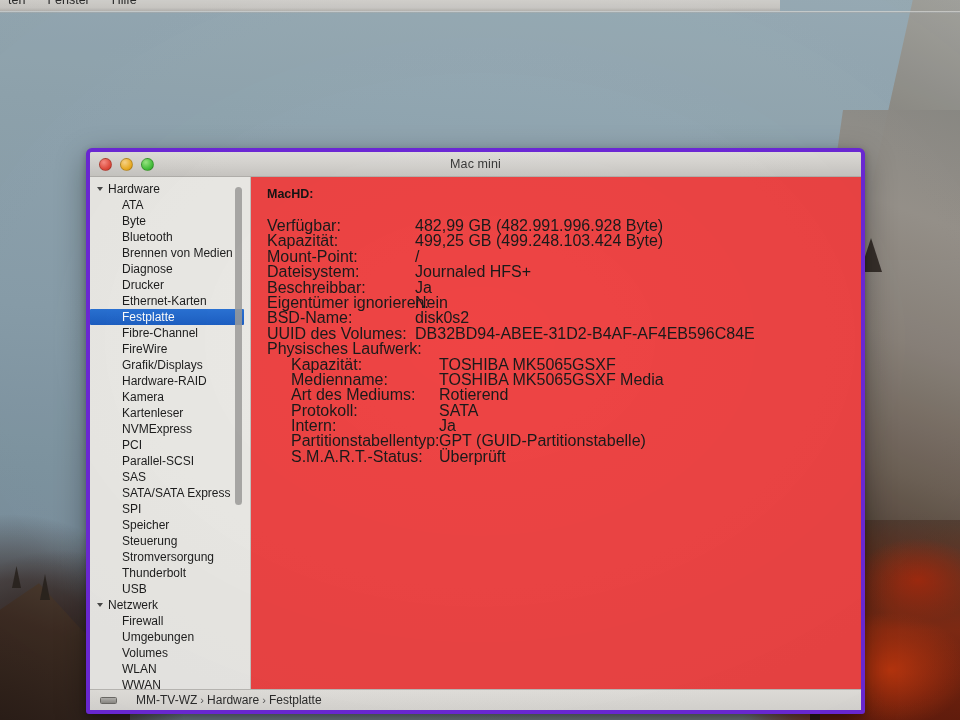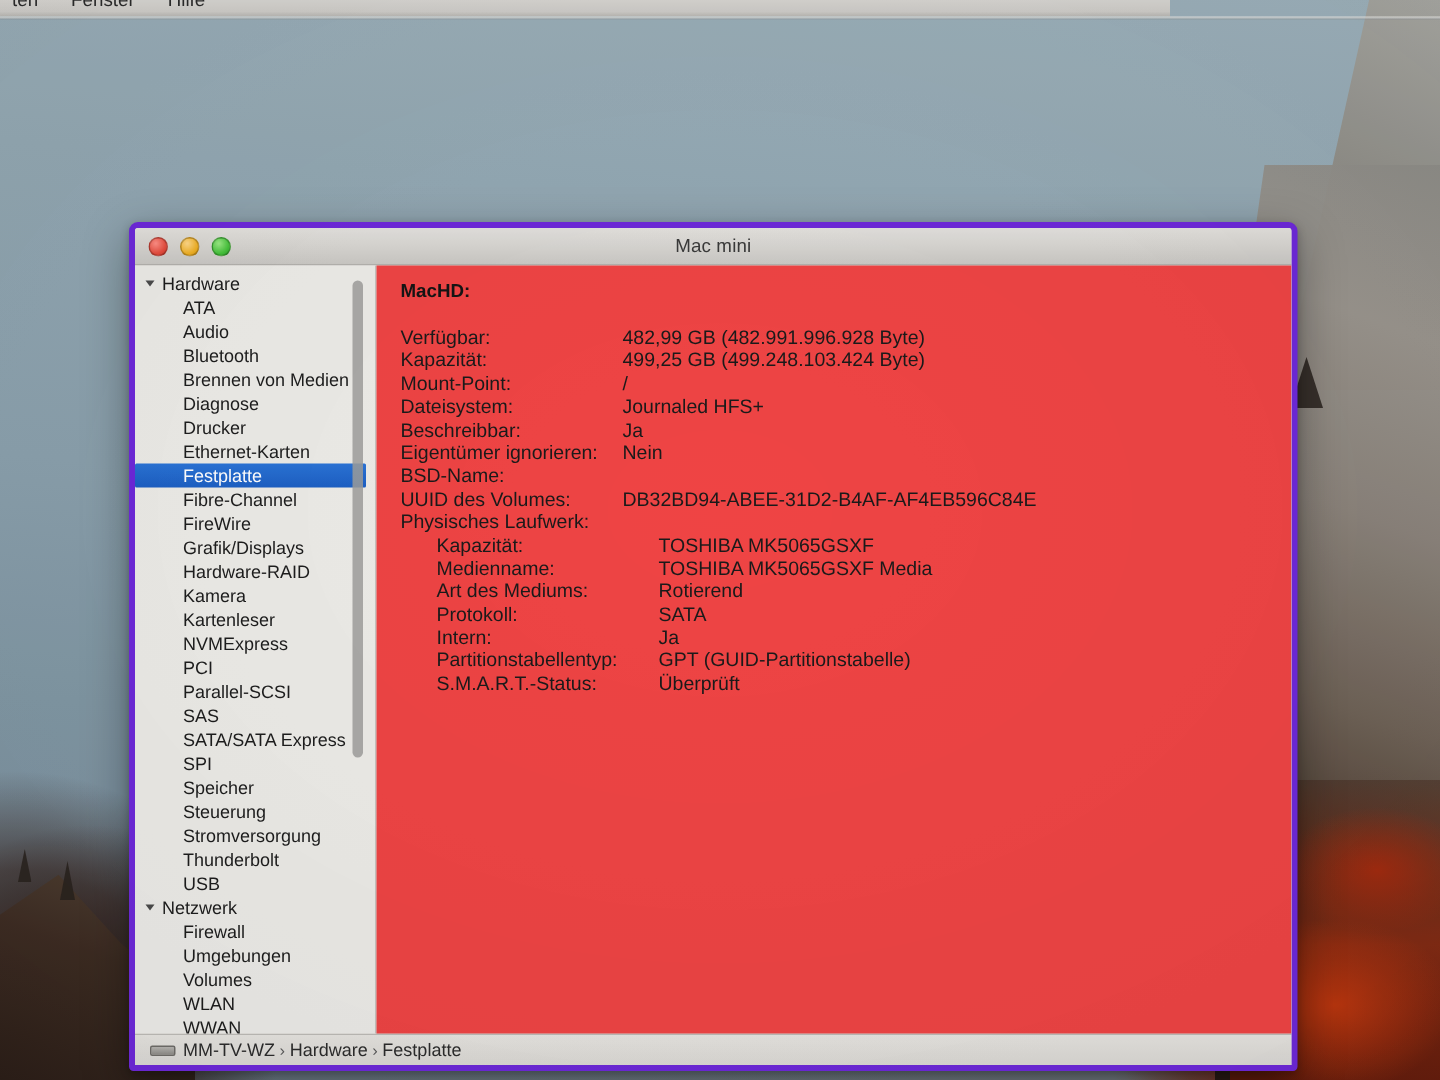--- a/index.html
+++ b/index.html
@@ -236,21 +236,21 @@
     font-size: 12.5px;
     font-weight: bold;
     color: #141414;
     margin: 0 0 16px 2px;
   }
   .rows { display: block; }
   .row {
     display: flex;
     align-items: baseline;
     height: 15.4px;
-    font-size: 13px;
+    font-size: 16px;
     color: #1a1a1a;
     white-space: nowrap;
   }
   .row .k {
     width: 148px;
     flex: 0 0 148px;
     padding-left: 2px;
   }
   .row.indent .k {
     padding-left: 26px;
@@ -262,21 +262,21 @@
 
   
   .statusbar {
     flex: 0 0 20px;
     height: 20px;
     background: linear-gradient(180deg, #e6e4e0 0%, #dbd9d5 100%);
     border-top: 1px solid #bdbbb7;
     display: flex;
     align-items: center;
     padding-left: 10px;
-    gap: 5px;
+    gap: 19px;
     font-size: 12px;
     color: #2c2c2c;
   }
   .mini-icon {
     width: 15px; height: 5px;
     background: linear-gradient(180deg, #b8b6b2, #8e8c88);
     border: 0.5px solid #6e6c68;
     border-radius: 1.5px;
     display: inline-block;
   }
@@ -333,21 +333,21 @@
       <div class="sidebar">
         <div id="sidebar-list">
             <div class="si group">
               <span class="disc"></span>
               <span>Hardware</span>
             </div>
             <div class="si child">
               <span>ATA</span>
             </div>
             <div class="si child">
-              <span>Audio</span>
+              <span>Byte</span>
             </div>
             <div class="si child">
               <span>Bluetooth</span>
             </div>
             <div class="si child">
               <span>Brennen von Medien</span>
             </div>
             <div class="si child">
               <span>Diagnose</span>
             </div>
@@ -458,20 +458,21 @@
             <div class="row">
               <span class="k">Beschreibbar:</span>
               <span class="v">Ja</span>
             </div>
             <div class="row">
               <span class="k">Eigentümer ignorieren:</span>
               <span class="v">Nein</span>
             </div>
             <div class="row">
               <span class="k">BSD-Name:</span>
+              <span class="v">disk0s2</span>
             </div>
             <div class="row">
               <span class="k">UUID des Volumes:</span>
               <span class="v">DB32BD94-ABEE-31D2-B4AF-AF4EB596C84E</span>
             </div>
             <div class="row header">
               <span class="k">Physisches Laufwerk:</span>
               <span class="v"></span>
             </div>
             <div class="row indent">

